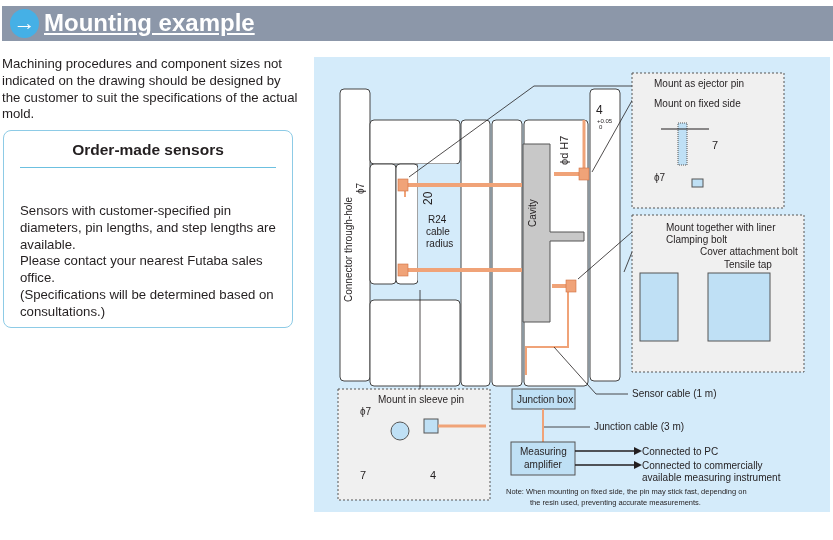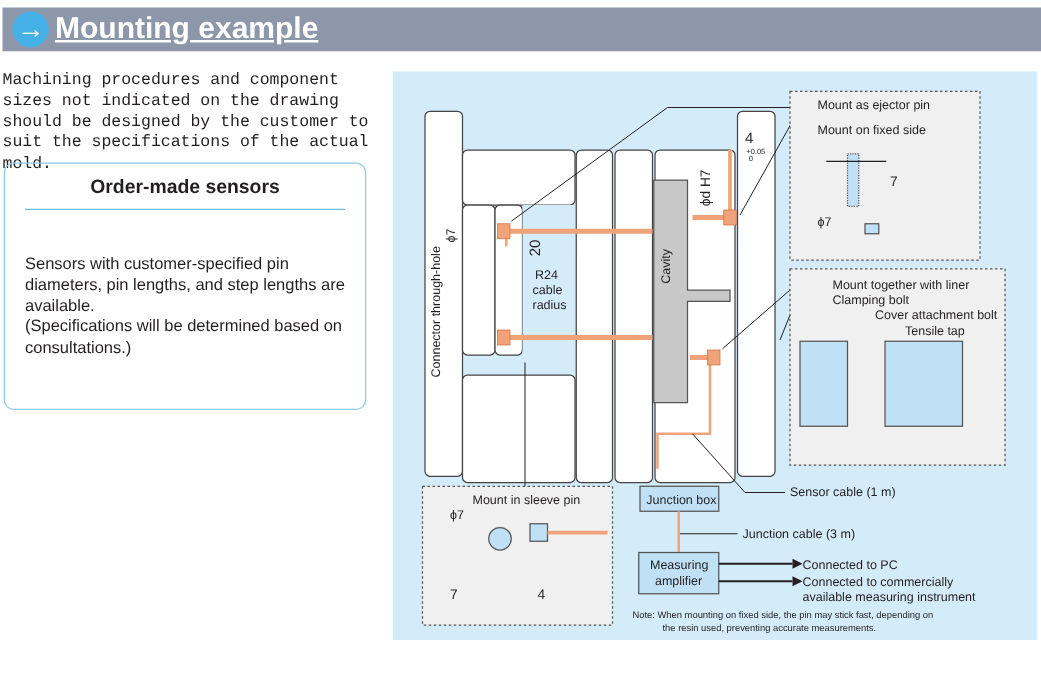--- a/index.html
+++ b/index.html
@@ -1,20 +1,20 @@
 <!DOCTYPE html>
 <html><head>
 <meta charset="utf-8">
 <style>
   html,body{margin:0;padding:0;background:#fff;}
   body{width:833px;height:540px;position:relative;overflow:hidden;font-family:"Liberation Sans",sans-serif;color:#231f20;}
   .hdr{position:absolute;left:2px;top:6px;width:831px;height:35px;background:#8c97a9;}
   .hdr-icon{position:absolute;left:8px;top:3px;width:29px;height:29px;border-radius:50%;background:#45b0e6;color:#fff;font-size:22px;line-height:28px;text-align:center;font-weight:bold;}
   .hdr-title{position:absolute;left:42px;top:2px;font-size:24px;font-weight:bold;color:#fff;line-height:30px;text-decoration:underline;}
-  .intro{position:absolute;left:2px;top:56px;width:300px;font-size:13.2px;line-height:16.8px;font-family:Liberation Mono, monospace;}
+  .intro{position:absolute;left:2px;top:56px;width:300px;font-size:13.2px;line-height:16.8px;}
   .box{position:absolute;left:3px;top:130px;width:290px;height:198px;border:1.5px solid #8dcbe6;border-radius:8px;box-sizing:border-box;padding-left:11px;}
   .box-title{position:absolute;left:0;right:0;top:10px;text-align:center;font-size:15.5px;font-weight:bold;}
   .box-rule{position:absolute;left:16px;right:16px;top:36px;height:1px;background:#6cc0e0;}
   .box-body{position:absolute;left:16px;top:45px;width:265px;font-size:13.2px;line-height:16.8px;margin-top:27px;}
   .diagram{position:absolute;left:314px;top:57px;width:516px;height:455px;}
   svg text{font-family:"Liberation Sans",sans-serif;fill:#231f20;}
 </style>
 </head>
 <body>
 
@@ -23,20 +23,21 @@
   <div class="hdr-title">Mounting example</div>
 </div>
 
 <div class="intro">Machining procedures and component sizes not indicated on the drawing should be designed by the customer to suit the specifications of the actual mold.</div>
 
 <div class="box">
   <div class="box-title">Order-made sensors</div>
   <div class="box-rule"></div>
   <div class="box-body">
     <div>Sensors with customer-specified pin diameters, pin lengths, and step lengths are available.</div>
+    <div>Please contact your nearest Futaba sales office.</div>
     <div>(Specifications will be determined based on consultations.)</div>
   </div>
 </div>
 
 <svg class="diagram" viewBox="0 0 516 455" width="516" height="455">
   <rect x="0" y="0" width="516" height="455" fill="#d4ebfa"></rect>
 
   <g stroke="#444" stroke-width="1" fill="#fff">
     <rect x="26" y="32" width="30" height="292" rx="4"></rect>
     <rect x="56" y="63" width="90" height="44" rx="4"></rect>

